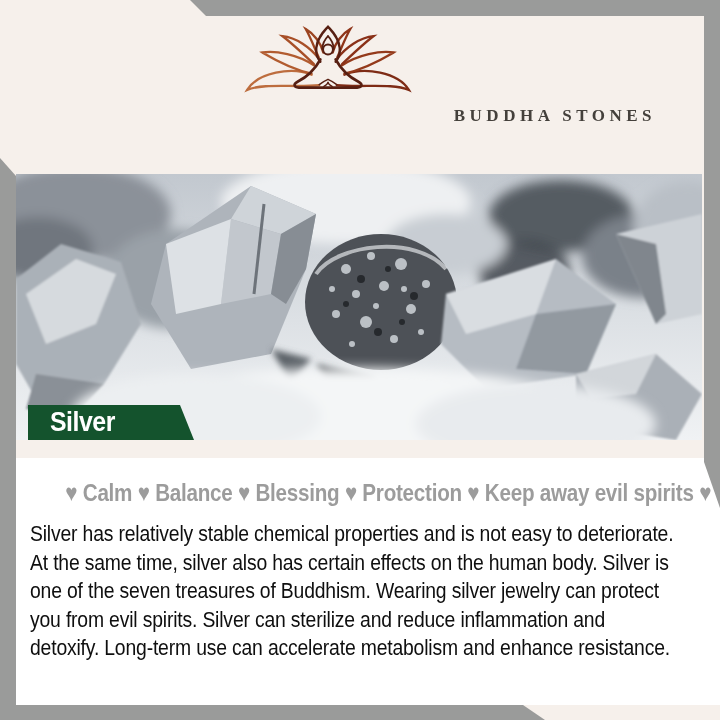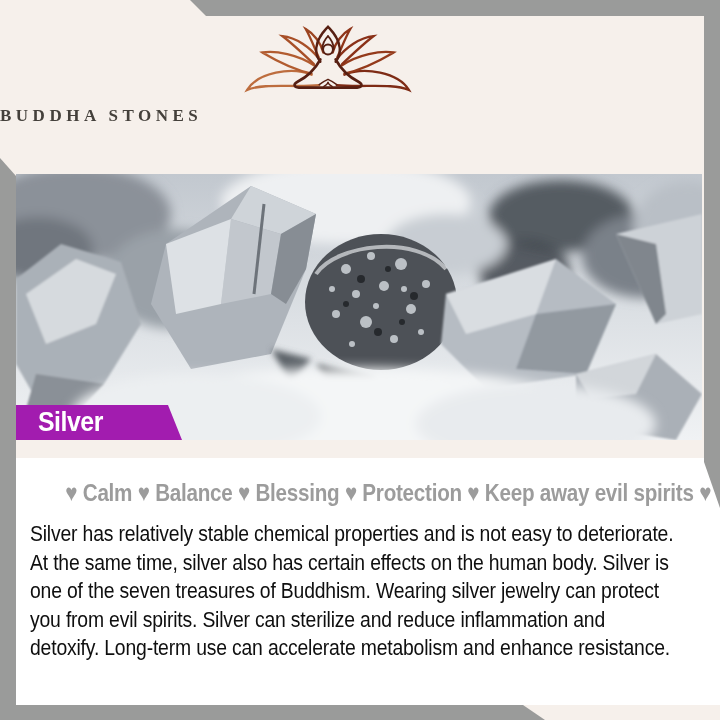--- a/index.html
+++ b/index.html
@@ -4,43 +4,43 @@
 <style>
   html,body{margin:0;padding:0;}
   .canvas{
     position:relative;width:720px;height:720px;overflow:hidden;
     background:#f6f0eb;
     font-family:"Liberation Sans",sans-serif;
   }
   
   .frame-svg{position:absolute;inset:0;z-index:50;pointer-events:none;}
   
-  .logo-wrap{position:absolute;top:22px;left:0;width:656px;text-align:left;}
+  .logo-wrap{position:absolute;top:22px;left:0;width:656px;text-align:right;}
   .lotus-svg{display:block;margin:0 auto;width:176px;height:82px;}
   .logo-text{
     margin-top:2px;
     font-family:"Liberation Serif",serif;
     font-size:17px;letter-spacing:4.5px;color:#44403b;font-weight:600;
   }
   
   .banner{
     position:absolute;left:150px;top:127px;width:428px;height:46px;
     background:#fdfcfa;display:flex;align-items:center;justify-content:center;
   }
   .banner-title{
     font-size:33px;font-weight:bold;color:#383838;white-space:nowrap;
     transform:scaleX(.92);letter-spacing:-.5px;
   }
   
   .photo{position:absolute;left:16px;top:174px;width:686px;height:266px;overflow:hidden;}
   .photo svg{display:block;width:686px;height:266px;}
   
   .stone-label{
-    position:absolute;left:16px;top:405px;width:166px;height:35px;z-index:10;
-    background:#a21caf;
+    position:absolute;left:28px;top:405px;width:166px;height:35px;z-index:10;
+    background:#14532d;
     clip-path:polygon(0 0,152px 0,166px 100%,0 100%);
     display:flex;align-items:center;
   }
   .stone-label-text{
     color:#fff;font-size:27px;font-weight:bold;margin-left:22px;
     transform:scaleX(.92);transform-origin:left center;letter-spacing:-.5px;
   }
   
   .panel{
     position:absolute;left:16px;top:458px;width:704px;height:247px;

